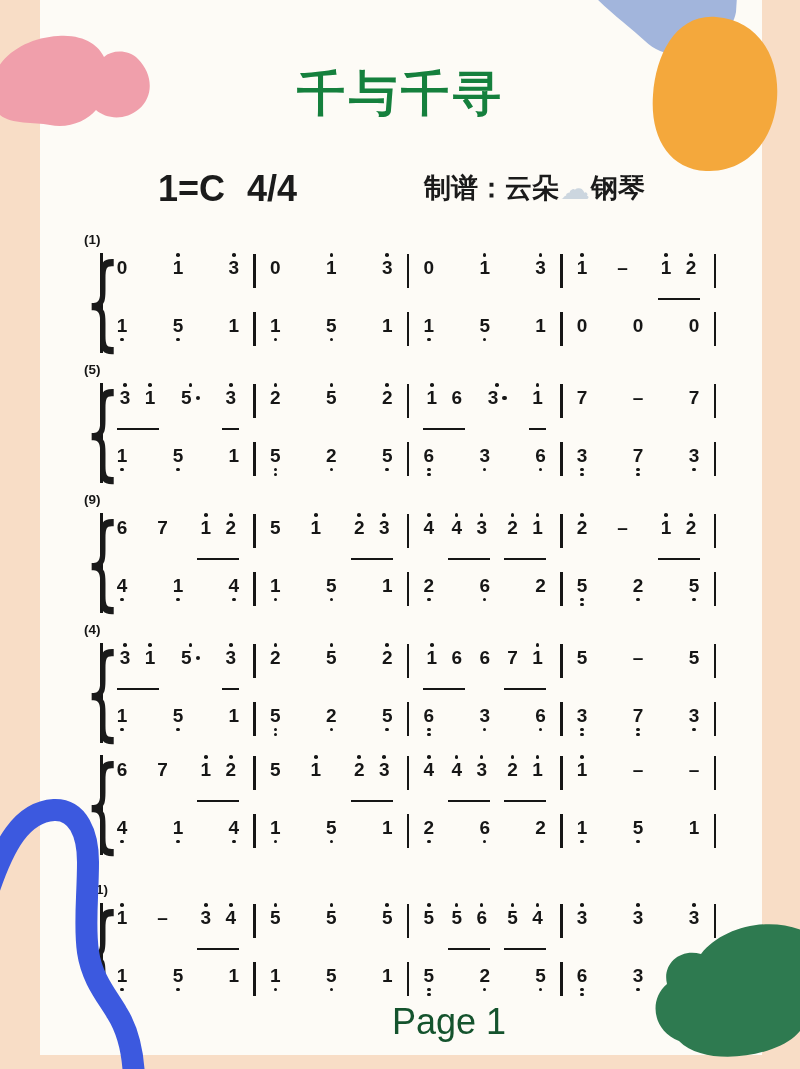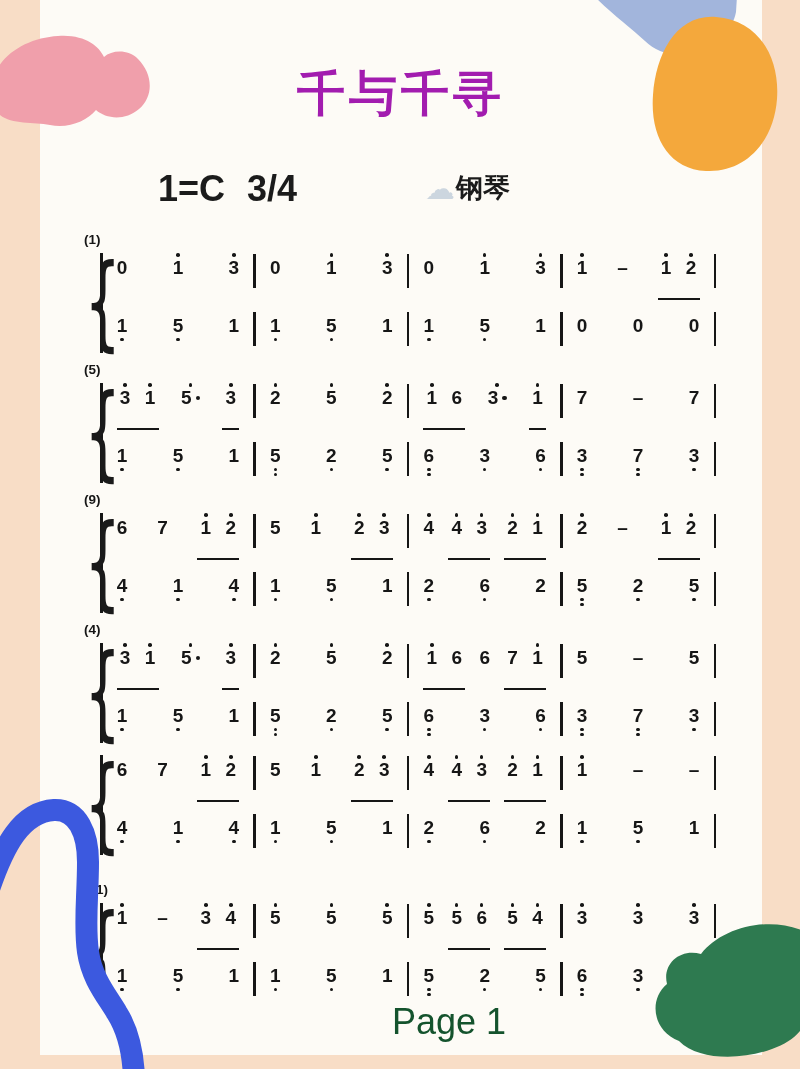--- a/index.html
+++ b/index.html
@@ -8,21 +8,21 @@
     background:#f8ddc6;
     font-family:"Liberation Sans","DejaVu Sans",sans-serif;
   }
   .card{
     position:absolute;left:40px;top:0;width:722px;height:1055px;
     background:#fdfbf6;z-index:1;
   }
   
   .title{
     position:absolute;top:62px;left:40px;width:722px;text-align:center;
-    font-size:48px;font-weight:800;color:#a21caf;letter-spacing:4px;z-index:2;
+    font-size:48px;font-weight:800;color:#15803d;letter-spacing:4px;z-index:2;
   }
   .keysig{
     position:absolute;top:168px;left:158px;display:flex;gap:22px;
     font-size:36px;font-weight:600;color:#1b1b1b;z-index:2;
   }
   .credit{
     position:absolute;top:170px;left:424px;display:flex;align-items:center;
     font-size:27px;font-weight:700;color:#1b1b1b;z-index:2;
   }
   .cloud{font-size:30px;color:#ccd6df;font-weight:400;margin:0 1px;}
@@ -57,24 +57,25 @@
 </style>
 </head>
 <body style="background: rgb(248, 221, 198);">
 
 <div class="card" style="background: rgb(253, 251, 246);"></div>
 
 <div class="title">千与千寻</div>
 
 <div class="keysig">
   <span>1=C</span>
-  <span>3/4</span>
+  <span>4/4</span>
 </div>
 
 <div class="credit">
+  <span>制谱：云朵</span>
   <span class="cloud">☁</span>
   <span>钢琴</span>
 </div>
 
 <div class="score">
     <div class="system">
       <div class="sys-label">(1)</div>
       <div class="sys-body">
         <div class="brace">{</div>
         <div class="tallbar"></div>

